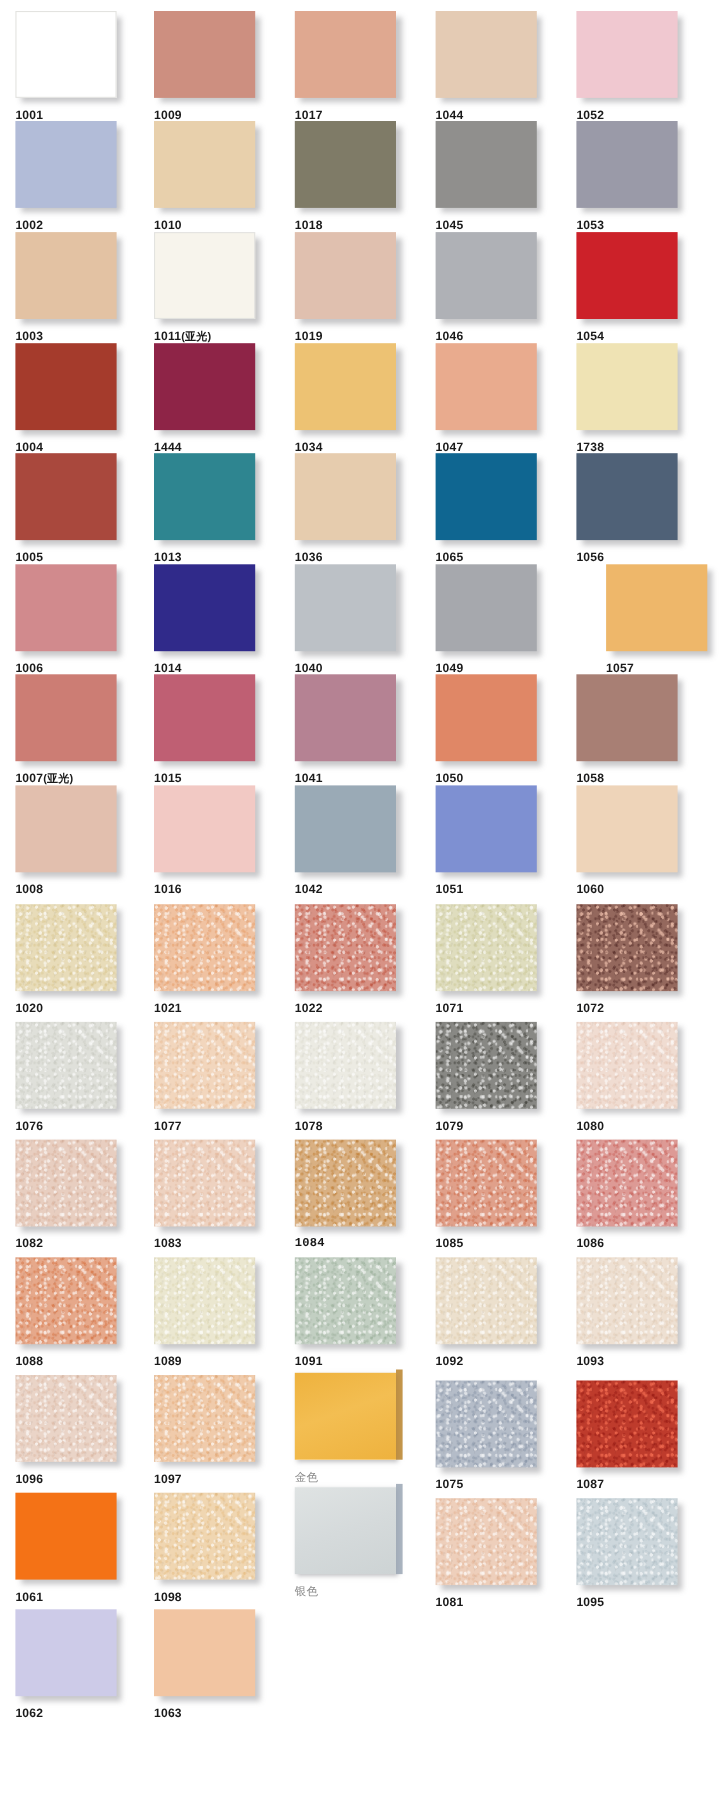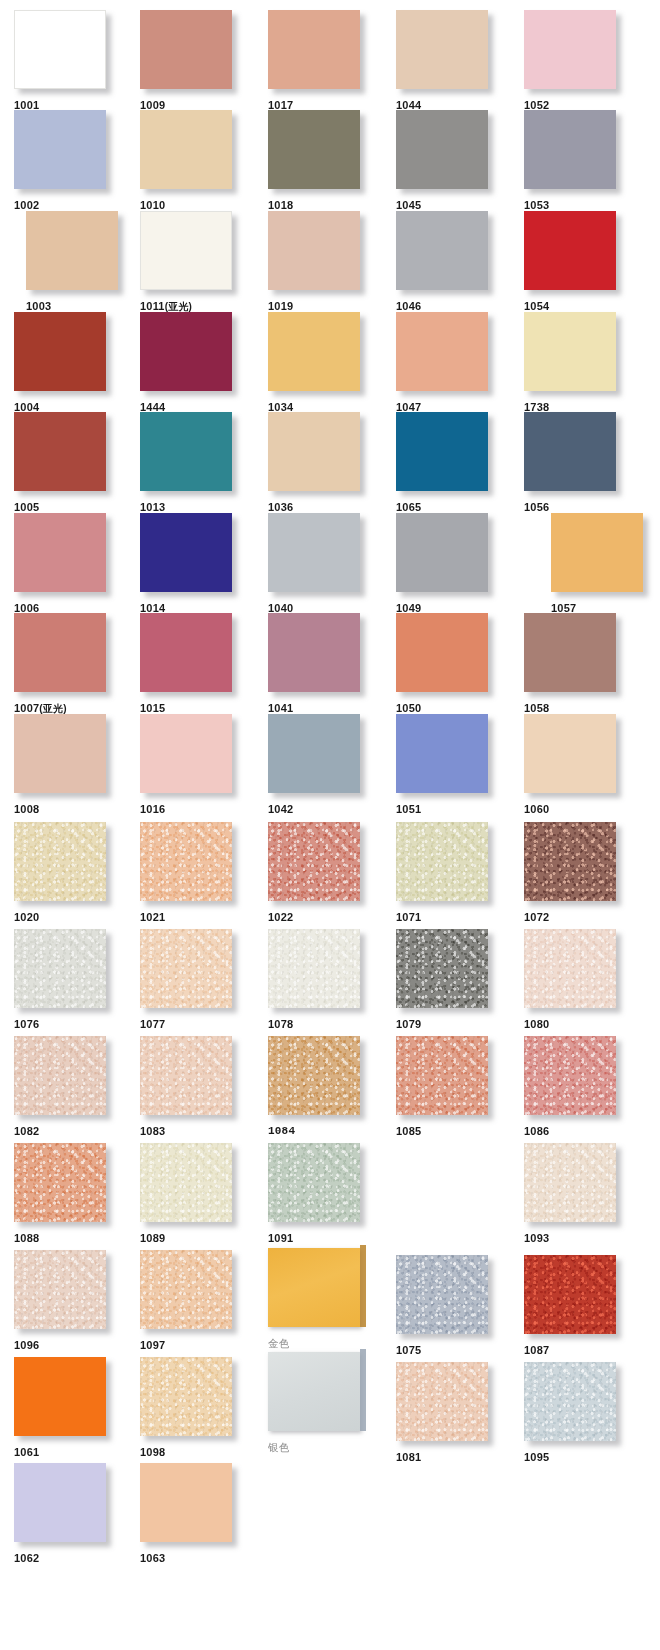--- a/index.html
+++ b/index.html
@@ -181,21 +181,21 @@
         <div class="chip" title="1045" style="background: rgb(144, 143, 141);"></div>
       </div>
       <div class="chip-label">1045</div>
     </div>
     <div class="swatch-cell" style="left: 524px; top: 110px;">
       <div class="chip-wrap">
         <div class="chip" title="1053" style="background: rgb(154, 154, 168);"></div>
       </div>
       <div class="chip-label">1053</div>
     </div>
-    <div class="swatch-cell" style="left: 26px; top: 211px;">
+    <div class="swatch-cell" style="left: 14px; top: 211px;">
       <div class="chip-wrap">
         <div class="chip" title="1003" style="background: rgb(227, 194, 163);"></div>
       </div>
       <div class="chip-label">1003</div>
     </div>
     <div class="swatch-cell" style="left: 140px; top: 211px;">
       <div class="chip-wrap">
         <div class="chip rim" title="1011" style="background: rgb(247, 244, 236);"></div>
       </div>
       <div class="chip-label">1011<span class="suffix">(亚光)</span></div>
@@ -523,20 +523,29 @@
     </div>
     <div class="swatch-cell" style="left: 268px; top: 1143px;">
       <div class="chip-wrap">
         <div class="chip" title="1091" style="background: rgb(194, 207, 194);">
           <span class="tex tex-stucco"></span>
           <span class="grain"></span>
         </div>
       </div>
       <div class="chip-label">1091</div>
     </div>
+    <div class="swatch-cell" style="left: 396px; top: 1143px;">
+      <div class="chip-wrap">
+        <div class="chip" title="1092" style="background: rgb(236, 224, 205);">
+          <span class="tex tex-stucco"></span>
+          <span class="grain"></span>
+        </div>
+      </div>
+      <div class="chip-label">1092</div>
+    </div>
     <div class="swatch-cell" style="left: 524px; top: 1143px;">
       <div class="chip-wrap">
         <div class="chip" title="1093" style="background: rgb(238, 224, 210);">
           <span class="tex tex-stucco"></span>
           <span class="grain"></span>
         </div>
       </div>
       <div class="chip-label">1093</div>
     </div>
     <div class="swatch-cell" style="left: 14px; top: 1250px;">

